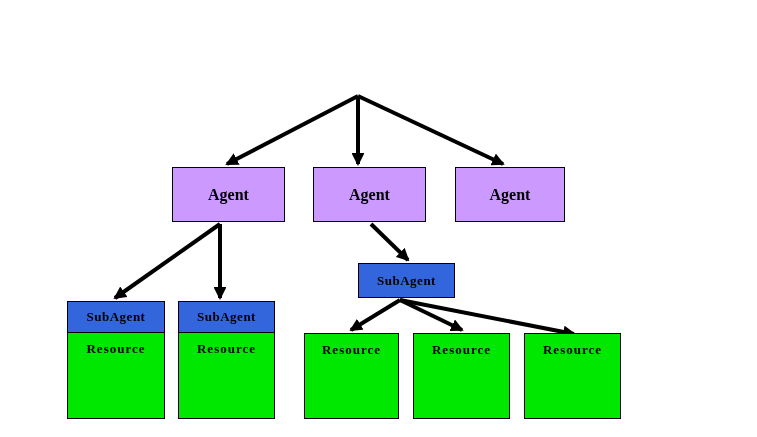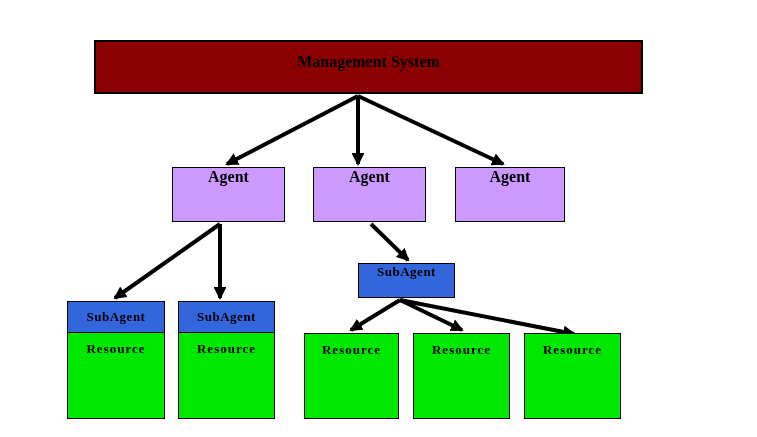--- a/index.html
+++ b/index.html
@@ -16,21 +16,21 @@
     overflow: hidden;
   }
   .box {
     position: absolute;
     box-sizing: border-box;
     border: 1px solid #000000;
     color: #000000;
     font-weight: bold;
     display: flex;
     justify-content: center;
-    align-items: flex-start;
+    align-items: center;
     text-align: center;
   }
   .management {
     left: 94px; top: 40px; width: 549px; height: 54px;
     background: #8B0000;
     border-width: 2px;
     align-items: flex-start;
     padding-top: 11px;
     font-size: 16px;
   }
@@ -122,23 +122,20 @@
     <line x1="358" y1="96" x2="358" y2="164" marker-end="url(#ah)"></line>
     <line x1="358" y1="96" x2="503" y2="164" marker-end="url(#ah)"></line>
     <line x1="220" y1="224" x2="115" y2="298" marker-end="url(#ah)"></line>
     <line x1="220" y1="224" x2="220" y2="298" marker-end="url(#ah)"></line>
     <line x1="371" y1="224" x2="408" y2="260" marker-end="url(#ah)"></line>
     <line x1="400" y1="300" x2="351" y2="330" marker-end="url(#ah)"></line>
     <line x1="400" y1="300" x2="462" y2="330" marker-end="url(#ah)"></line>
     <line x1="400" y1="300" x2="574" y2="334" marker-end="url(#ah)"></line>
   </svg>
 
-  <div class="box management">
-    <span>Management System</span>
-  </div>
 
   <div class="box agent agent-1">
     <span>Agent</span>
   </div>
   <div class="box agent agent-2">
     <span>Agent</span>
   </div>
   <div class="box agent agent-3">
     <span>Agent</span>
   </div>

